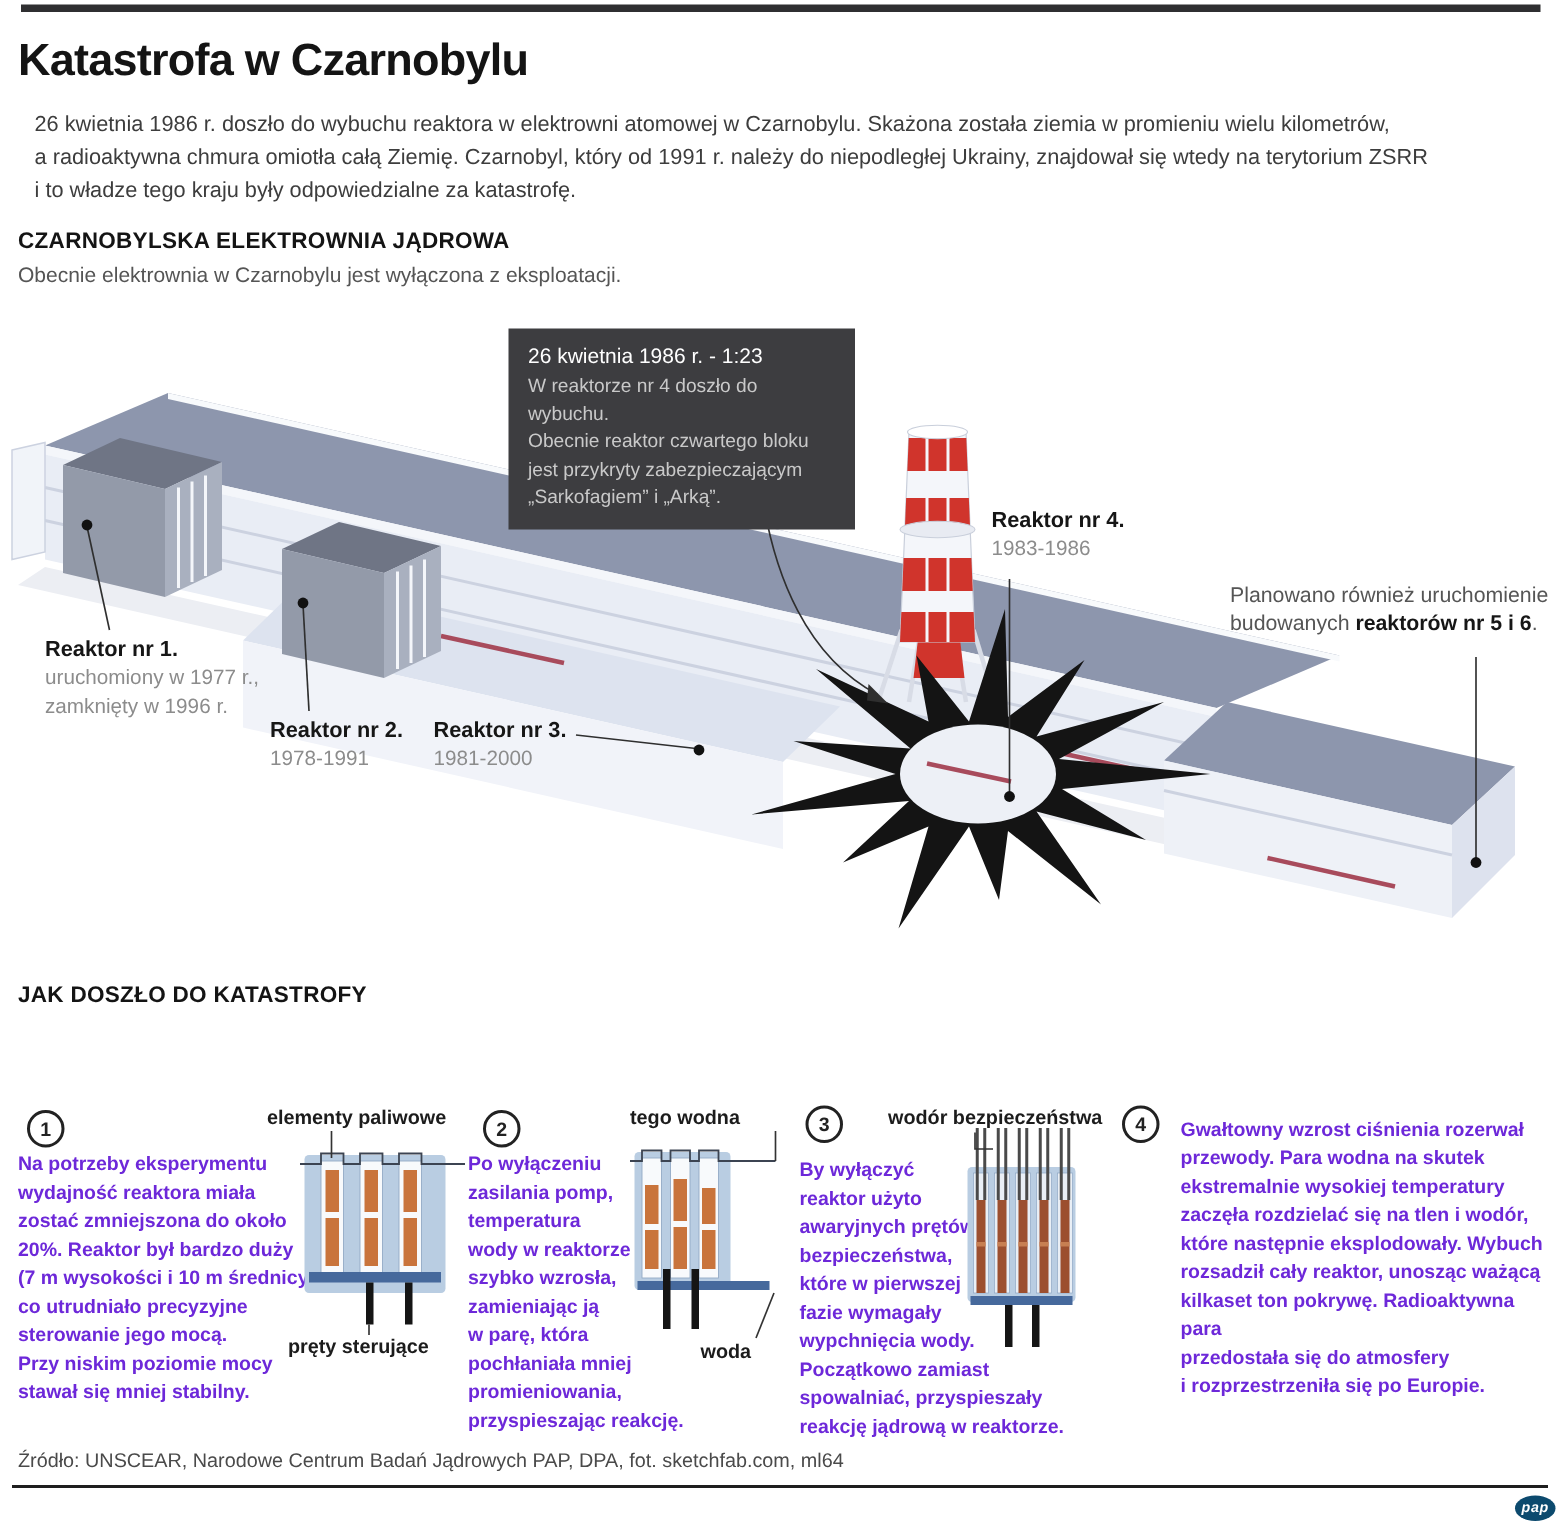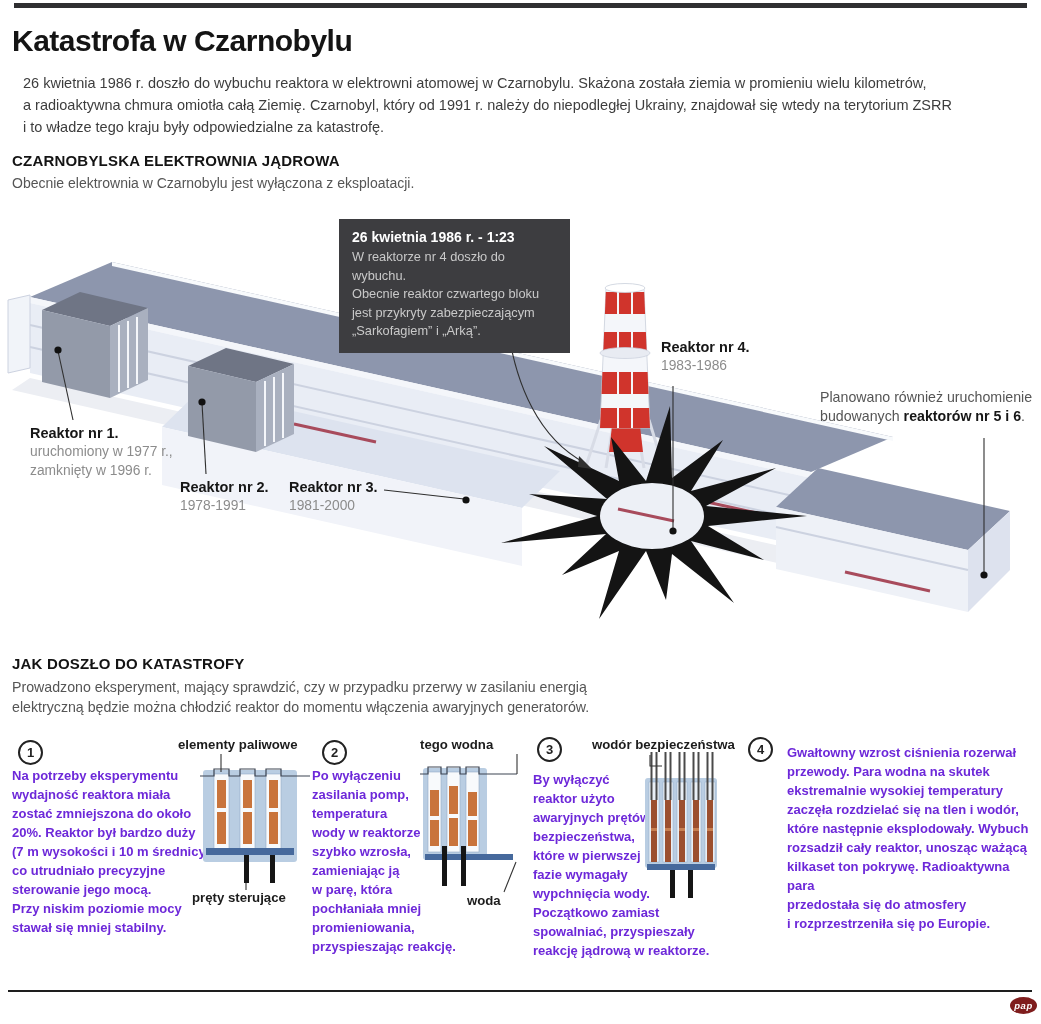--- a/index.html
+++ b/index.html
@@ -7,33 +7,33 @@
           font-family:"Liberation Sans",sans-serif;color:#222;}
   .abs{position:absolute;}
   .pre{white-space:pre-line;}
   .topbar{position:absolute;left:14px;top:3px;width:1013px;height:5px;background:#2f2f31;}
   .title{position:absolute;left:12px;top:24px;font-size:30px;font-weight:800;letter-spacing:-0.5px;color:#141414;margin:0;}
   .intro{position:absolute;left:23px;top:72px;width:1020px;font-size:14.5px;line-height:22px;color:#3d3d3d;margin:0;}
   .sechead{position:absolute;font-size:15px;font-weight:bold;color:#141414;margin:0;letter-spacing:0.2px;}
   .secsub{position:absolute;font-size:14px;color:#555;margin:0;line-height:20px;}
   .plant{position:absolute;left:0;top:200px;width:1041px;height:470px;}
   .callout{position:absolute;left:339px;top:219px;width:206px;background:#3d3d40;padding:10px 12px 12px 13px;}
-  .callout-title{font-size:14px;font-weight:bold;color:#fff;margin-bottom:3px;}
+  .callout-title{font-size:14px;font-weight:normal;color:#fff;margin-bottom:3px;}
   .callout-body{font-size:12.8px;line-height:18.5px;color:#c9c9c9;}
   .rlabel .rname{font-size:14.5px;font-weight:bold;color:#161616;line-height:18px;}
   .rlabel .rdet{font-size:13.8px;color:#8c8c8c;line-height:19px;}
   .note{font-size:14.2px;color:#555;line-height:19px;}
   .note b{color:#161616;}
   .steptext{font-size:13px;line-height:19px;color:#6d28d9;font-weight:bold;}
   .stepnum{position:absolute;width:21px;height:21px;border:2px solid #222;border-radius:50%;
            text-align:center;line-height:21px;font-size:13px;font-weight:bold;color:#222;}
   .dlabel{position:absolute;font-size:13.2px;font-weight:bold;color:#1c1c1c;}
   .source{position:absolute;left:12px;top:966px;font-size:13.2px;color:#4a4a4a;}
   .rule{position:absolute;left:8px;top:990px;width:1024px;height:2px;background:#1e1e1e;}
-  .pap{position:absolute;left:1010px;top:997px;width:27px;height:17px;background:#7f1d1d;border-radius:50%;
+  .pap{position:absolute;left:1010px;top:997px;width:27px;height:17px;background:#0c4a6e;border-radius:50%;
        color:#fff;font-size:9.5px;font-weight:bold;font-style:italic;text-align:center;line-height:17px;letter-spacing:0.5px;}
 </style>
 </head>
 <body>
 
 <div class="canvas">
 
   <div class="topbar"></div>
   <h1 class="title">Katastrofa w Czarnobylu</h1>
   <p class="intro pre">26 kwietnia 1986 r. doszło do wybuchu reaktora w elektrowni atomowej w Czarnobylu. Skażona została ziemia w promieniu wielu kilometrów,
@@ -158,22 +158,20 @@
     <div class="rdet">1981-2000</div>
   </div>
   <div class="abs rlabel" style="left:661px;top:338px;">
     <div class="rname">Reaktor nr 4.</div>
     <div class="rdet">1983-1986</div>
   </div>
   <div class="abs note pre" style="left:820px;top:388px;"><span>Planowano również uruchomienie
 budowanych </span><b>reaktorów nr 5 i 6</b><span>.</span></div>
 
   <h2 class="sechead" style="left:12px;top:655px;">JAK DOSZŁO DO KATASTROFY</h2>
-  <p class="secsub pre" style="left:12px;top:677px;font-size:14.2px;">Prowadzono eksperyment, mający sprawdzić, czy w przypadku przerwy w zasilaniu energią
-elektryczną będzie można chłodzić reaktor do momentu włączenia awaryjnych generatorów.</p>
 
   <div class="stepnum" style="left:18px;top:740px;">1</div>
   <div class="stepnum" style="left:322px;top:740px;">2</div>
   <div class="stepnum" style="left:537px;top:737px;">3</div>
   <div class="stepnum" style="left:748px;top:737px;">4</div>
 
   <div class="abs steptext pre" style="left:12px;top:766px;width:210px;">Na potrzeby eksperymentu
 wydajność reaktora miała
 zostać zmniejszona do około
 20%. Reaktor był bardzo duży
@@ -298,16 +296,17 @@
         <rect x="39" y="86" width="6" height="3"></rect>
       <rect x="53" y="86" width="6" height="3"></rect>
         <rect x="67" y="86" width="6" height="3"></rect>
     </g>
     <rect x="7" y="122" width="68" height="6" fill="#46699c"></rect>
     <rect x="30" y="128" width="5" height="28" fill="#151515"></rect>
     <rect x="48" y="128" width="5" height="28" fill="#151515"></rect>
     <polyline points="10,13 10,24 22,24" fill="none" stroke="#333" stroke-width="1.1"></polyline>
   </svg>
 
+  <div class="source">Źródło: UNSCEAR, Narodowe Centrum Badań Jądrowych PAP, DPA, fot. sketchfab.com, ml64</div>
   <div class="rule"></div>
   <div class="pap">pap</div>
 
 </div>
 
 </body></html>

